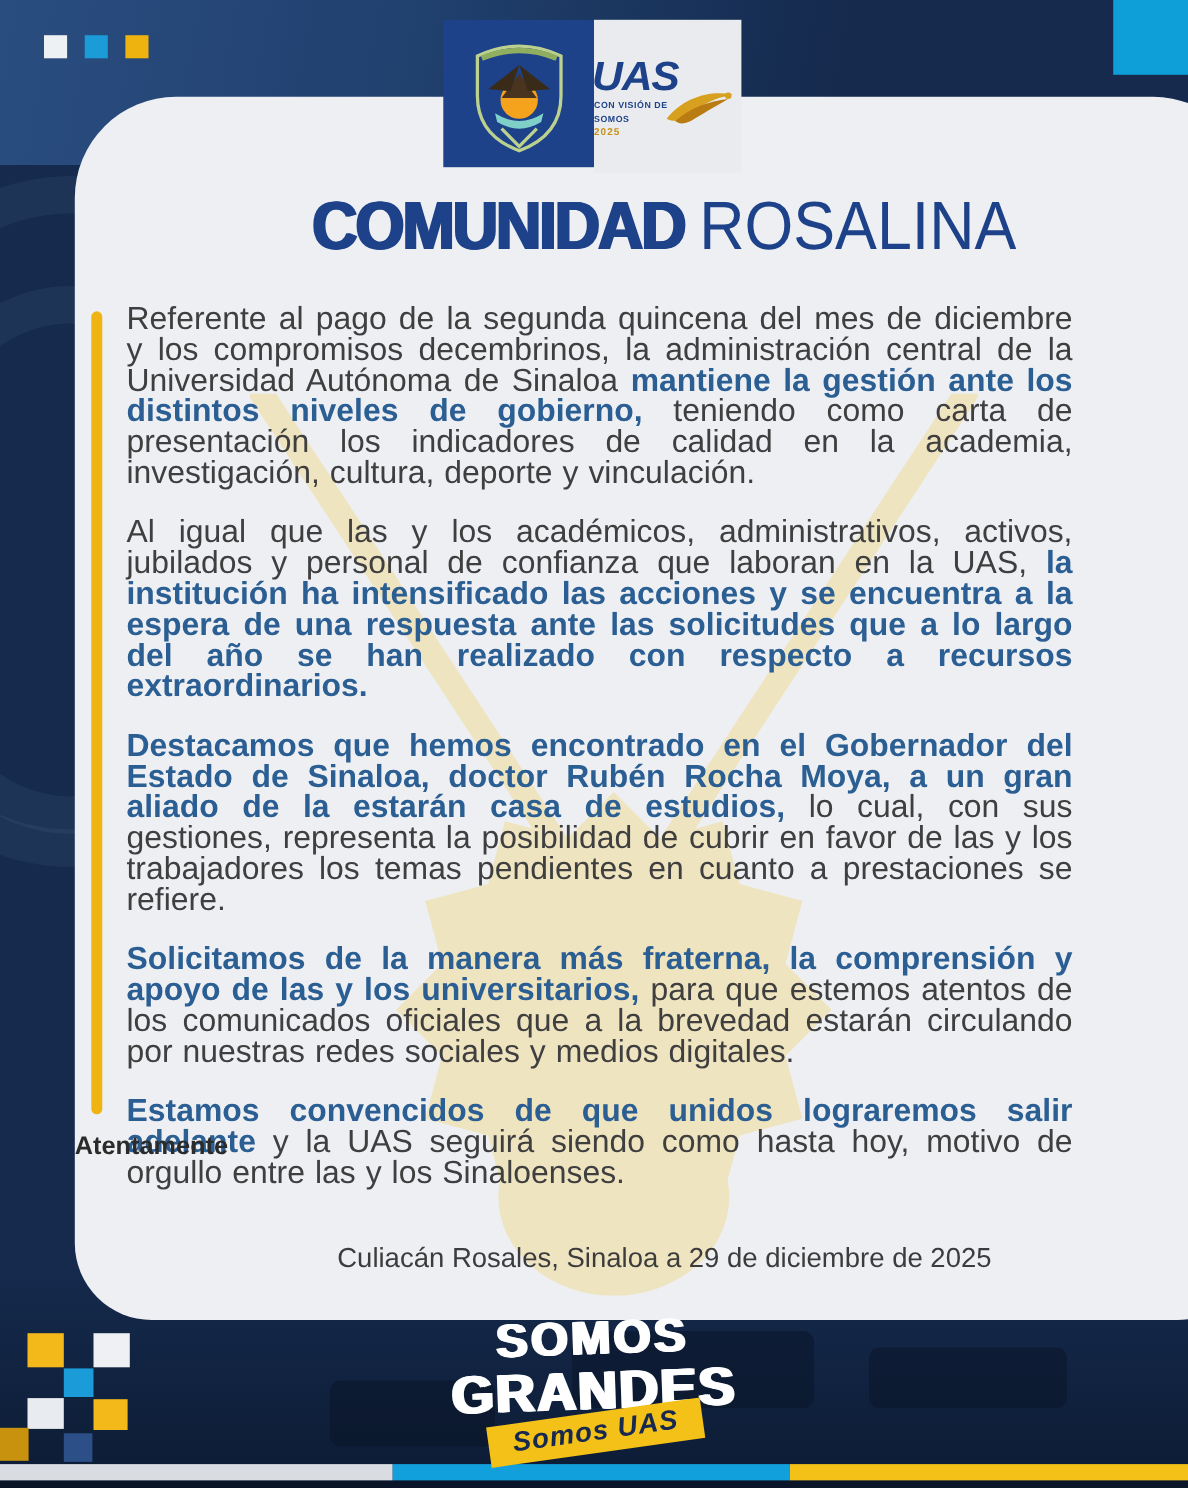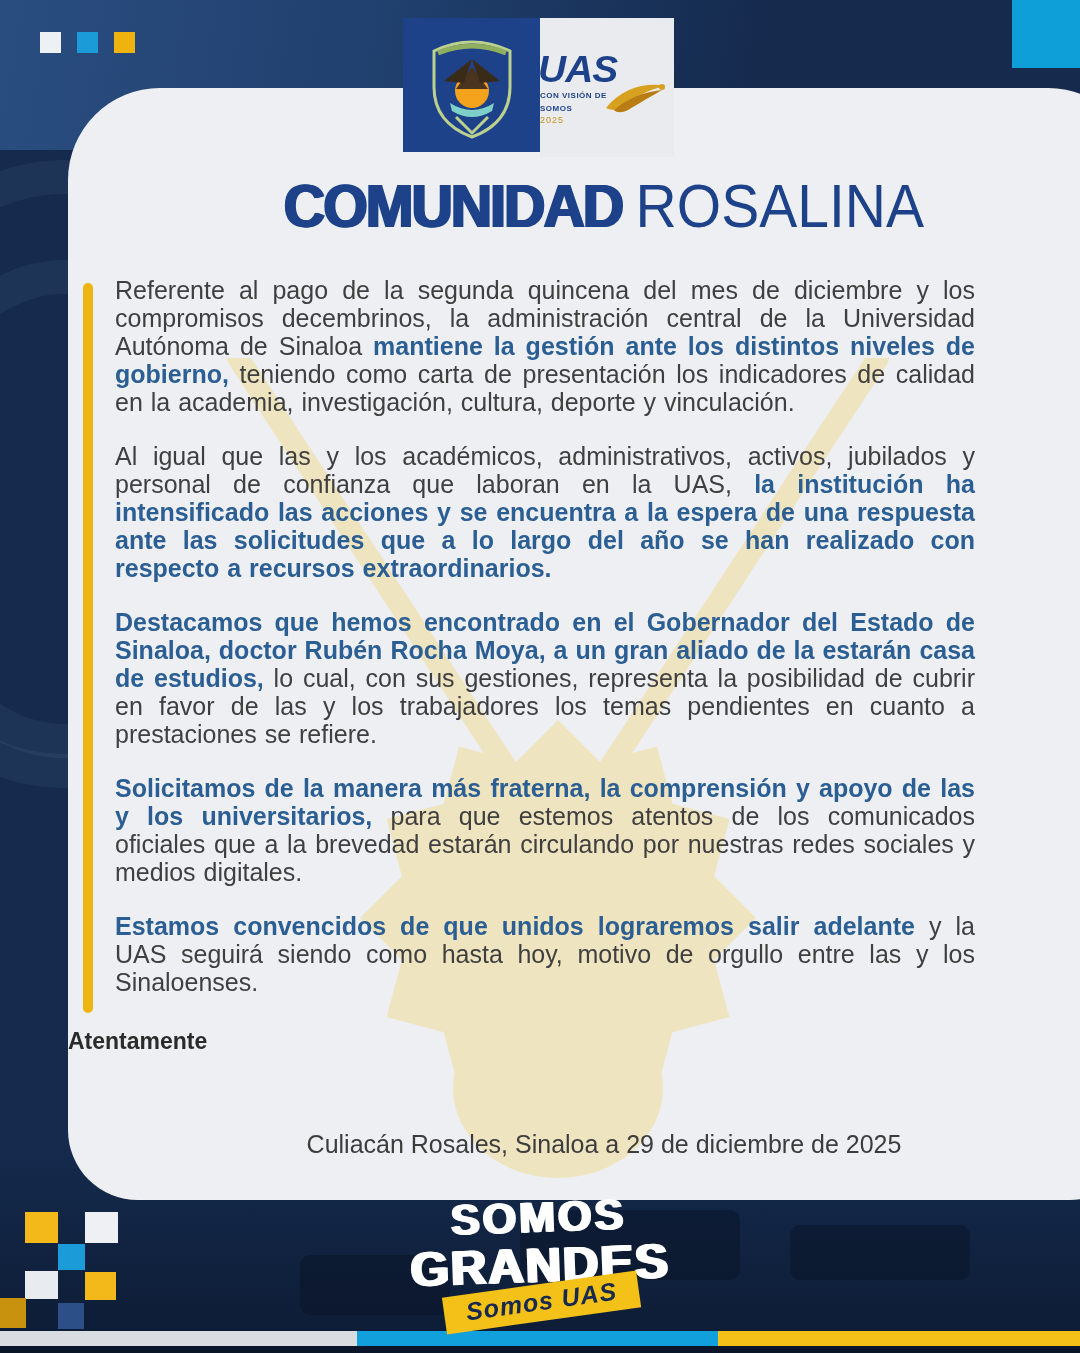--- a/index.html
+++ b/index.html
@@ -45,39 +45,39 @@
 
   
   .logos{position:absolute;left:403px;top:18px;display:flex;z-index:5;}
   .logo-crest{width:137px;height:134px;background:#1d4289;display:flex;align-items:center;justify-content:center;}
   .logo-uas{width:134px;height:139px;background:#e9ebee;position:relative;display:flex;flex-direction:column;
             align-items:flex-start;justify-content:center;}
   .uas-word{font-weight:bold;font-style:italic;color:#1e4289;font-size:37px;letter-spacing:-1px;
             transform:scaleX(1.05);line-height:1;margin-right:22px;}
   .uas-tagline{color:#1e4289;font-size:8px;font-weight:bold;letter-spacing:.5px;line-height:1.25;
                text-align:left;margin:3px 38px 0 0;}
-  .uas-year{color:#c8921a;font-size:9px;font-weight:normal;letter-spacing:1px;text-align:left;margin:1px 38px 0 0;}
+  .uas-year{color:#c8921a;font-size:9px;font-weight:bold;letter-spacing:1px;text-align:left;margin:1px 38px 0 0;}
   .uas-eagle{position:absolute;right:6px;top:62px;}
 
   
   .card{position:absolute;left:68px;top:88px;width:1072px;height:1112px;background:#edeff3;
         border-radius:92px 92px 70px 70px;z-index:2;}
   .watermark{position:absolute;left:110px;top:270px;z-index:0;opacity:.8;}
   .card-content{position:relative;z-index:1;height:100%;}
 
   .title{position:absolute;left:0;top:82px;width:100%;text-align:center;color:#1e4289;
          white-space:nowrap;transform:scaleX(.92);}
   .title .w1{font-weight:bold;font-size:62px;letter-spacing:-2px;
              text-shadow:1.5px 0 #1e4289,-1.5px 0 #1e4289;}
   .title .w2{font-weight:normal;font-size:62px;letter-spacing:0px;margin-left:10px;}
 
   .accent-bar{position:absolute;left:15px;top:195px;width:10px;height:730px;background:#efb411;border-radius:5px;}
 
   .text-block{position:absolute;left:47px;top:188px;width:860px;}
-  .para{margin:0 0 26px 0;font-size:25px;line-height:28px;color:#3f3f3f;
+  .para{margin:0 0 26px 0;font-size:29px;line-height:28px;color:#3f3f3f;
         text-align:justify;word-spacing:1px;}
   .seg.bold{color:#2b5e92;font-weight:bold;}
 
   .signature{position:absolute;left:0;top:938px;width:100%;color:#333;
              font-size:23px;line-height:31px;}
   .signature .strong{font-weight:bold;color:#2b2b2b;}
   .dateline{position:absolute;left:0;top:1042px;width:100%;text-align:center;color:#3c3c3c;font-size:25px;}
 
   
   .footer-brand{position:absolute;left:50%;top:1196px;transform:translateX(-50%) rotate(-2deg);

